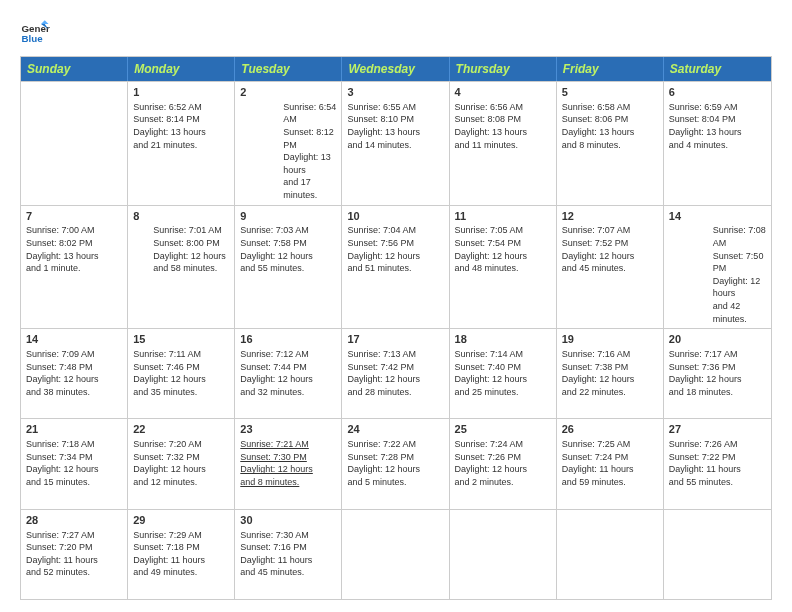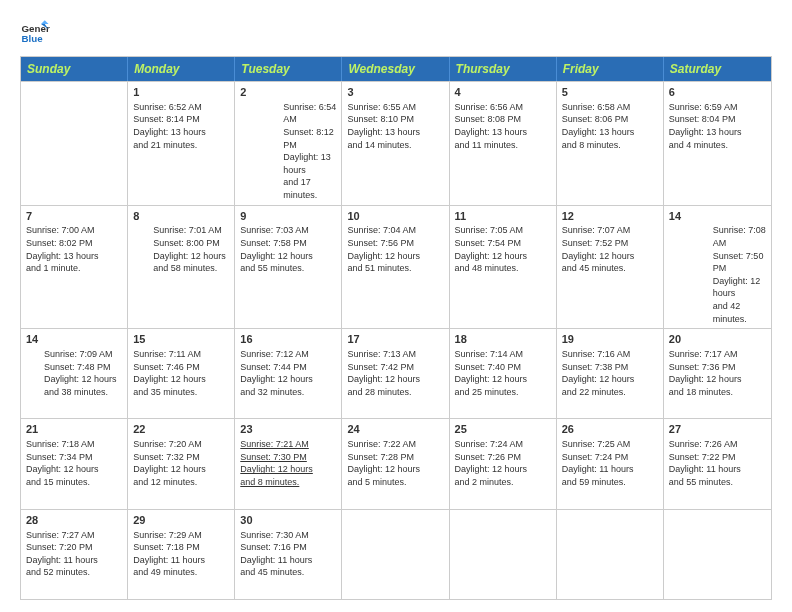--- a/index.html
+++ b/index.html
@@ -222,21 +222,21 @@
             <span class="day-number">14</span>
             <div class="cell-info" style="white-space: pre-line; margin-left: 44px;">Sunrise: 7:08 AM
 Sunset: 7:50 PM
 Daylight: 12 hours
 and 42 minutes.</div>
           </div>
         </div>
         <div class="cal-row">
           <div class="cal-cell">
             <span class="day-number">14</span>
-            <div class="cell-info" style="white-space: pre-line; margin-left: 18px;">Sunrise: 7:09 AM
+            <div class="cell-info" style="white-space: pre-line;">Sunrise: 7:09 AM
 Sunset: 7:48 PM
 Daylight: 12 hours
 and 38 minutes.</div>
           </div>
           <div class="cal-cell">
             <span class="day-number">15</span>
             <div class="cell-info" style="white-space: pre-line;">Sunrise: 7:11 AM
 Sunset: 7:46 PM
 Daylight: 12 hours
 and 35 minutes.</div>

